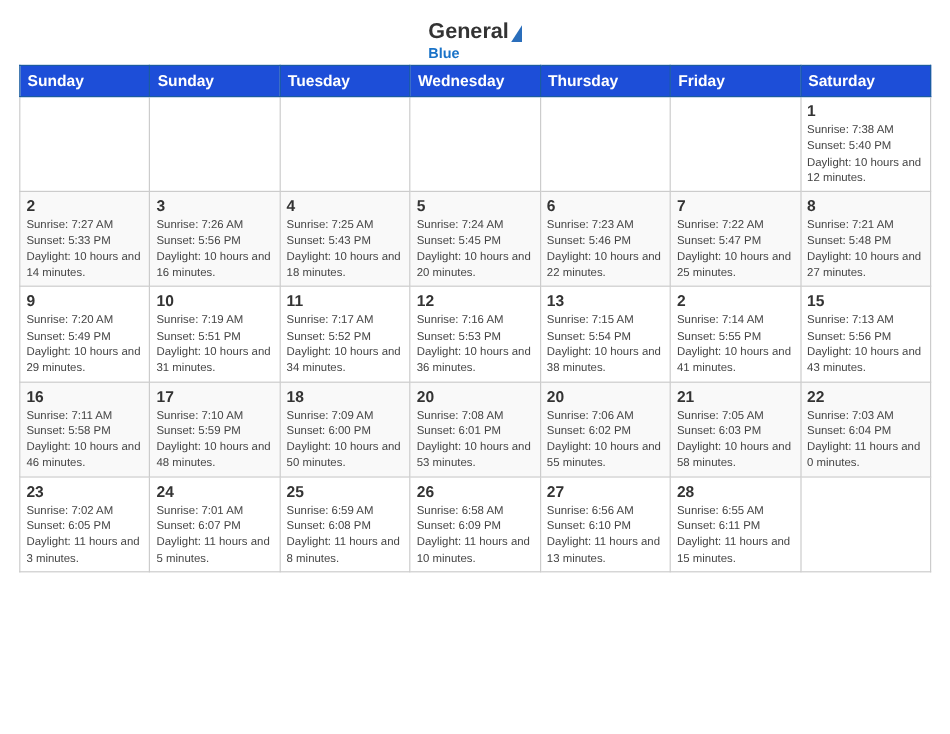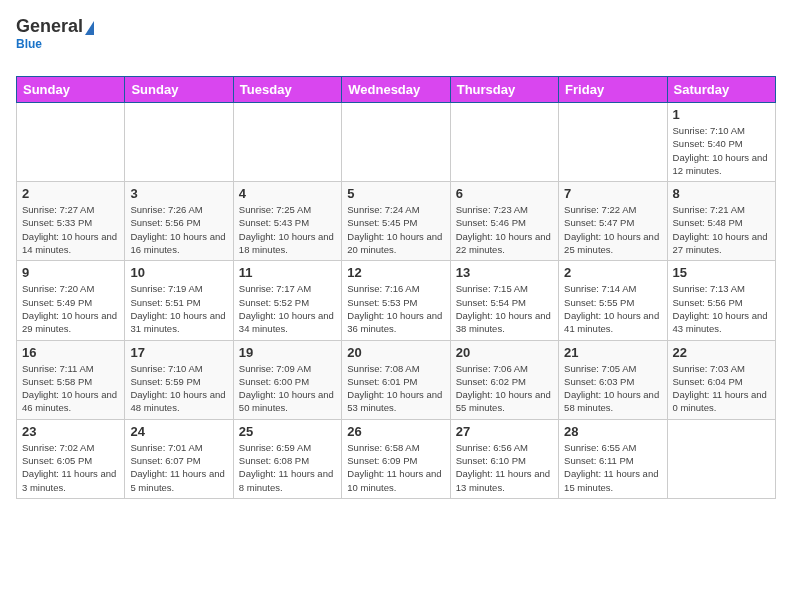--- a/index.html
+++ b/index.html
@@ -5,23 +5,23 @@
     * { box-sizing: border-box; margin: 0; padding: 0; }
     body {
       font-family: Arial, sans-serif;
       background: #fff;
       width: 792px;
       min-height: 612px;
       padding: 16px;
     }
     .header-area {
       display: flex;
-      justify-content: flex-start;
+      justify-content: center;
       align-items: flex-start;
-      margin-bottom: 25px;
+      margin-bottom: 3px;
     }
     .logo {
       display: flex;
       flex-direction: column;
       align-items: flex-start;
     }
     .logo-general {
       font-size: 18px;
       font-weight: bold;
       color: #333;
@@ -42,21 +42,21 @@
     .location {
       font-size: 14px;
       color: #555;
     }
     .calendar {
       width: 100%;
       border-collapse: collapse;
       border: 1px solid #ccc;
     }
     .calendar th {
-      background-color: #d946ef;
+      background-color: #1d4ed8;
       color: #fff;
       text-align: left;
       padding: 5px 6px;
       font-size: 13px;
       border: 1px solid #1a5ca0;
     }
     .calendar td {
       vertical-align: top;
       border: 1px solid #ccc;
       padding: 4px 5px;
@@ -111,21 +111,21 @@
   <tbody id="calendar-body">
   <tr>
         <td class="empty-cell"></td>
         <td class="empty-cell"></td>
         <td class="empty-cell"></td>
         <td class="empty-cell"></td>
         <td class="empty-cell"></td>
         <td class="empty-cell"></td>
         <td>
           <span class="day-num">1</span>
-          <div class="day-info">Sunrise: 7:10 AM
+          <div class="day-info">Sunrise: 7:38 AM
 Sunset: 5:40 PM
 Daylight: 10 hours and 12 minutes.</div>
         </td>
       </tr>
       <tr>
         <td>
           <span class="day-num">2</span>
           <div class="day-info">Sunrise: 7:27 AM
 Sunset: 5:33 PM
 Daylight: 10 hours and 14 minutes.</div>
@@ -218,21 +218,21 @@
 Sunset: 5:58 PM
 Daylight: 10 hours and 46 minutes.</div>
         </td>
         <td>
           <span class="day-num">17</span>
           <div class="day-info">Sunrise: 7:10 AM
 Sunset: 5:59 PM
 Daylight: 10 hours and 48 minutes.</div>
         </td>
         <td>
-          <span class="day-num">19</span>
+          <span class="day-num">18</span>
           <div class="day-info">Sunrise: 7:09 AM
 Sunset: 6:00 PM
 Daylight: 10 hours and 50 minutes.</div>
         </td>
         <td>
           <span class="day-num">20</span>
           <div class="day-info">Sunrise: 7:08 AM
 Sunset: 6:01 PM
 Daylight: 10 hours and 53 minutes.</div>
         </td>

